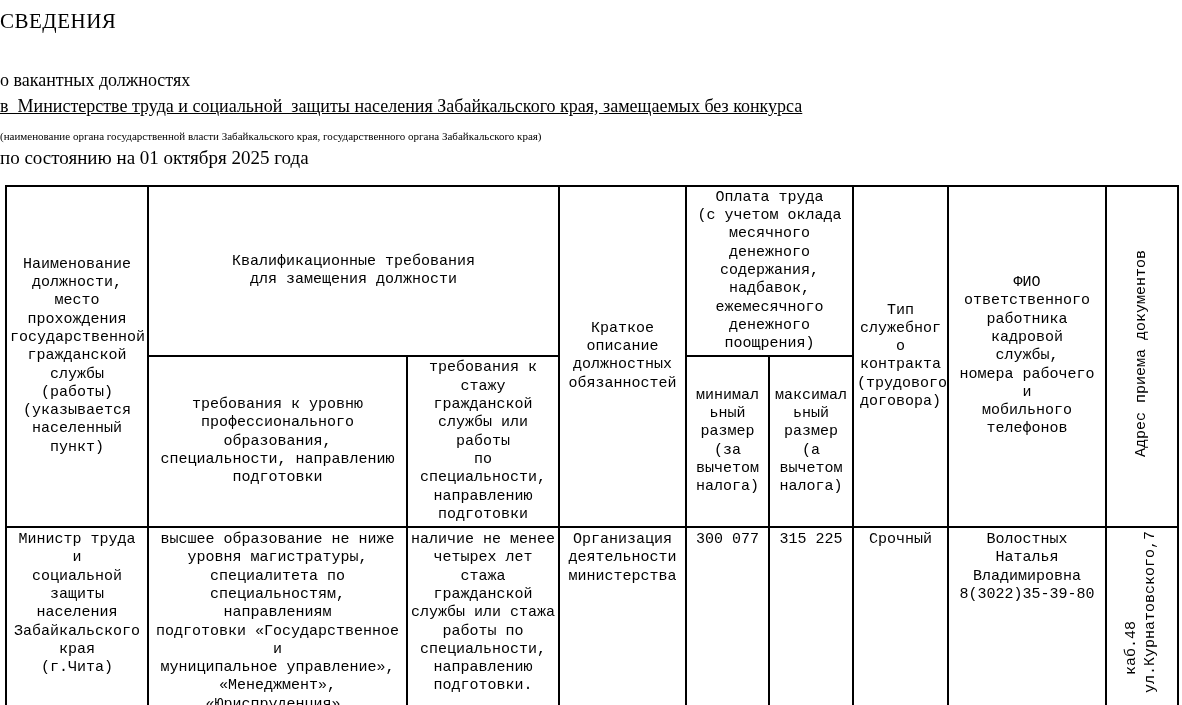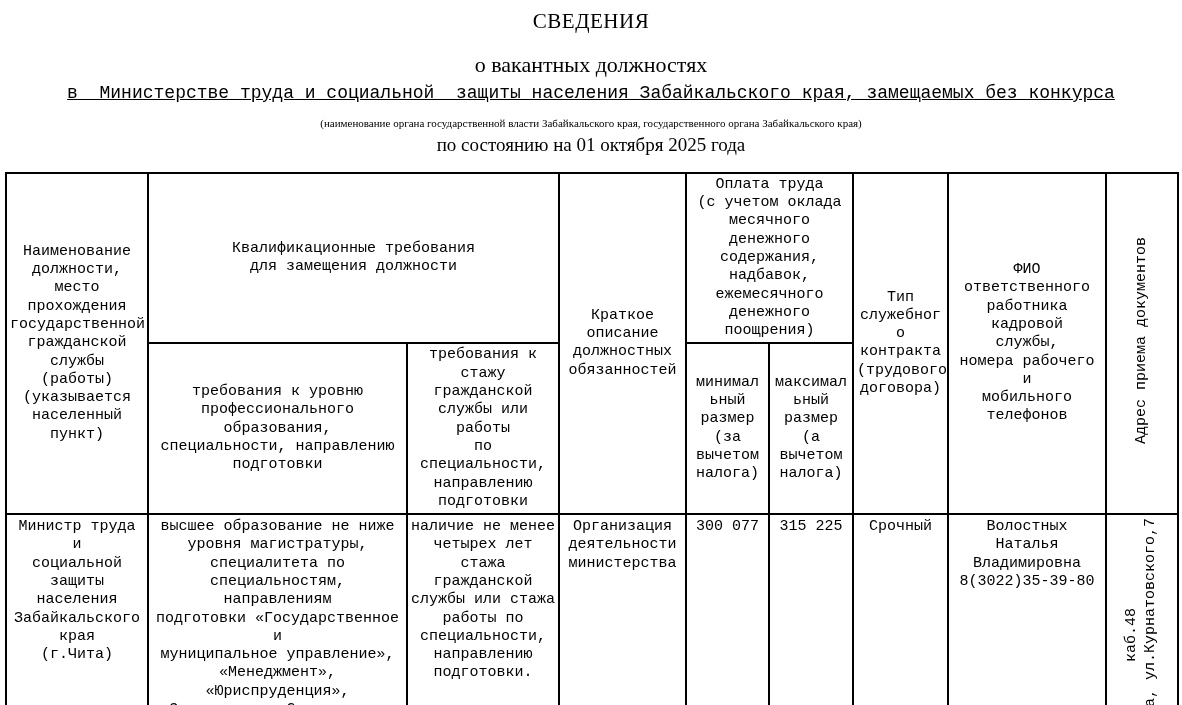--- a/index.html
+++ b/index.html
@@ -8,38 +8,36 @@
     background: #ffffff;
     color: #000000;
     font-family: "Liberation Serif", "DejaVu Serif", serif;
   }
   body {
     width: 1182px;
     height: 705px;
     overflow: hidden;
   }
   .doc-head {
-    text-align: center;
     line-height: 1.25;
   }
   .doc-title {
     margin-top: 8px;
     font-size: 21px;
     letter-spacing: 0.5px;
   }
   .doc-subtitle {
-    margin-top: 17px;
-    font-size: 22px;
+    margin-top: 35px;
+    font-size: 18px;
   }
   .doc-org-line {
     margin-top: 3px;
     font-size: 18px;
     text-decoration: underline;
     white-space: pre-wrap;
-    font-family: Liberation Mono, monospace;
   }
   .doc-org-note {
     margin-top: 13px;
     font-size: 11px;
   }
   .doc-date-line {
     margin-top: 2px;
     font-size: 19px;
   }
   .table-wrap {

